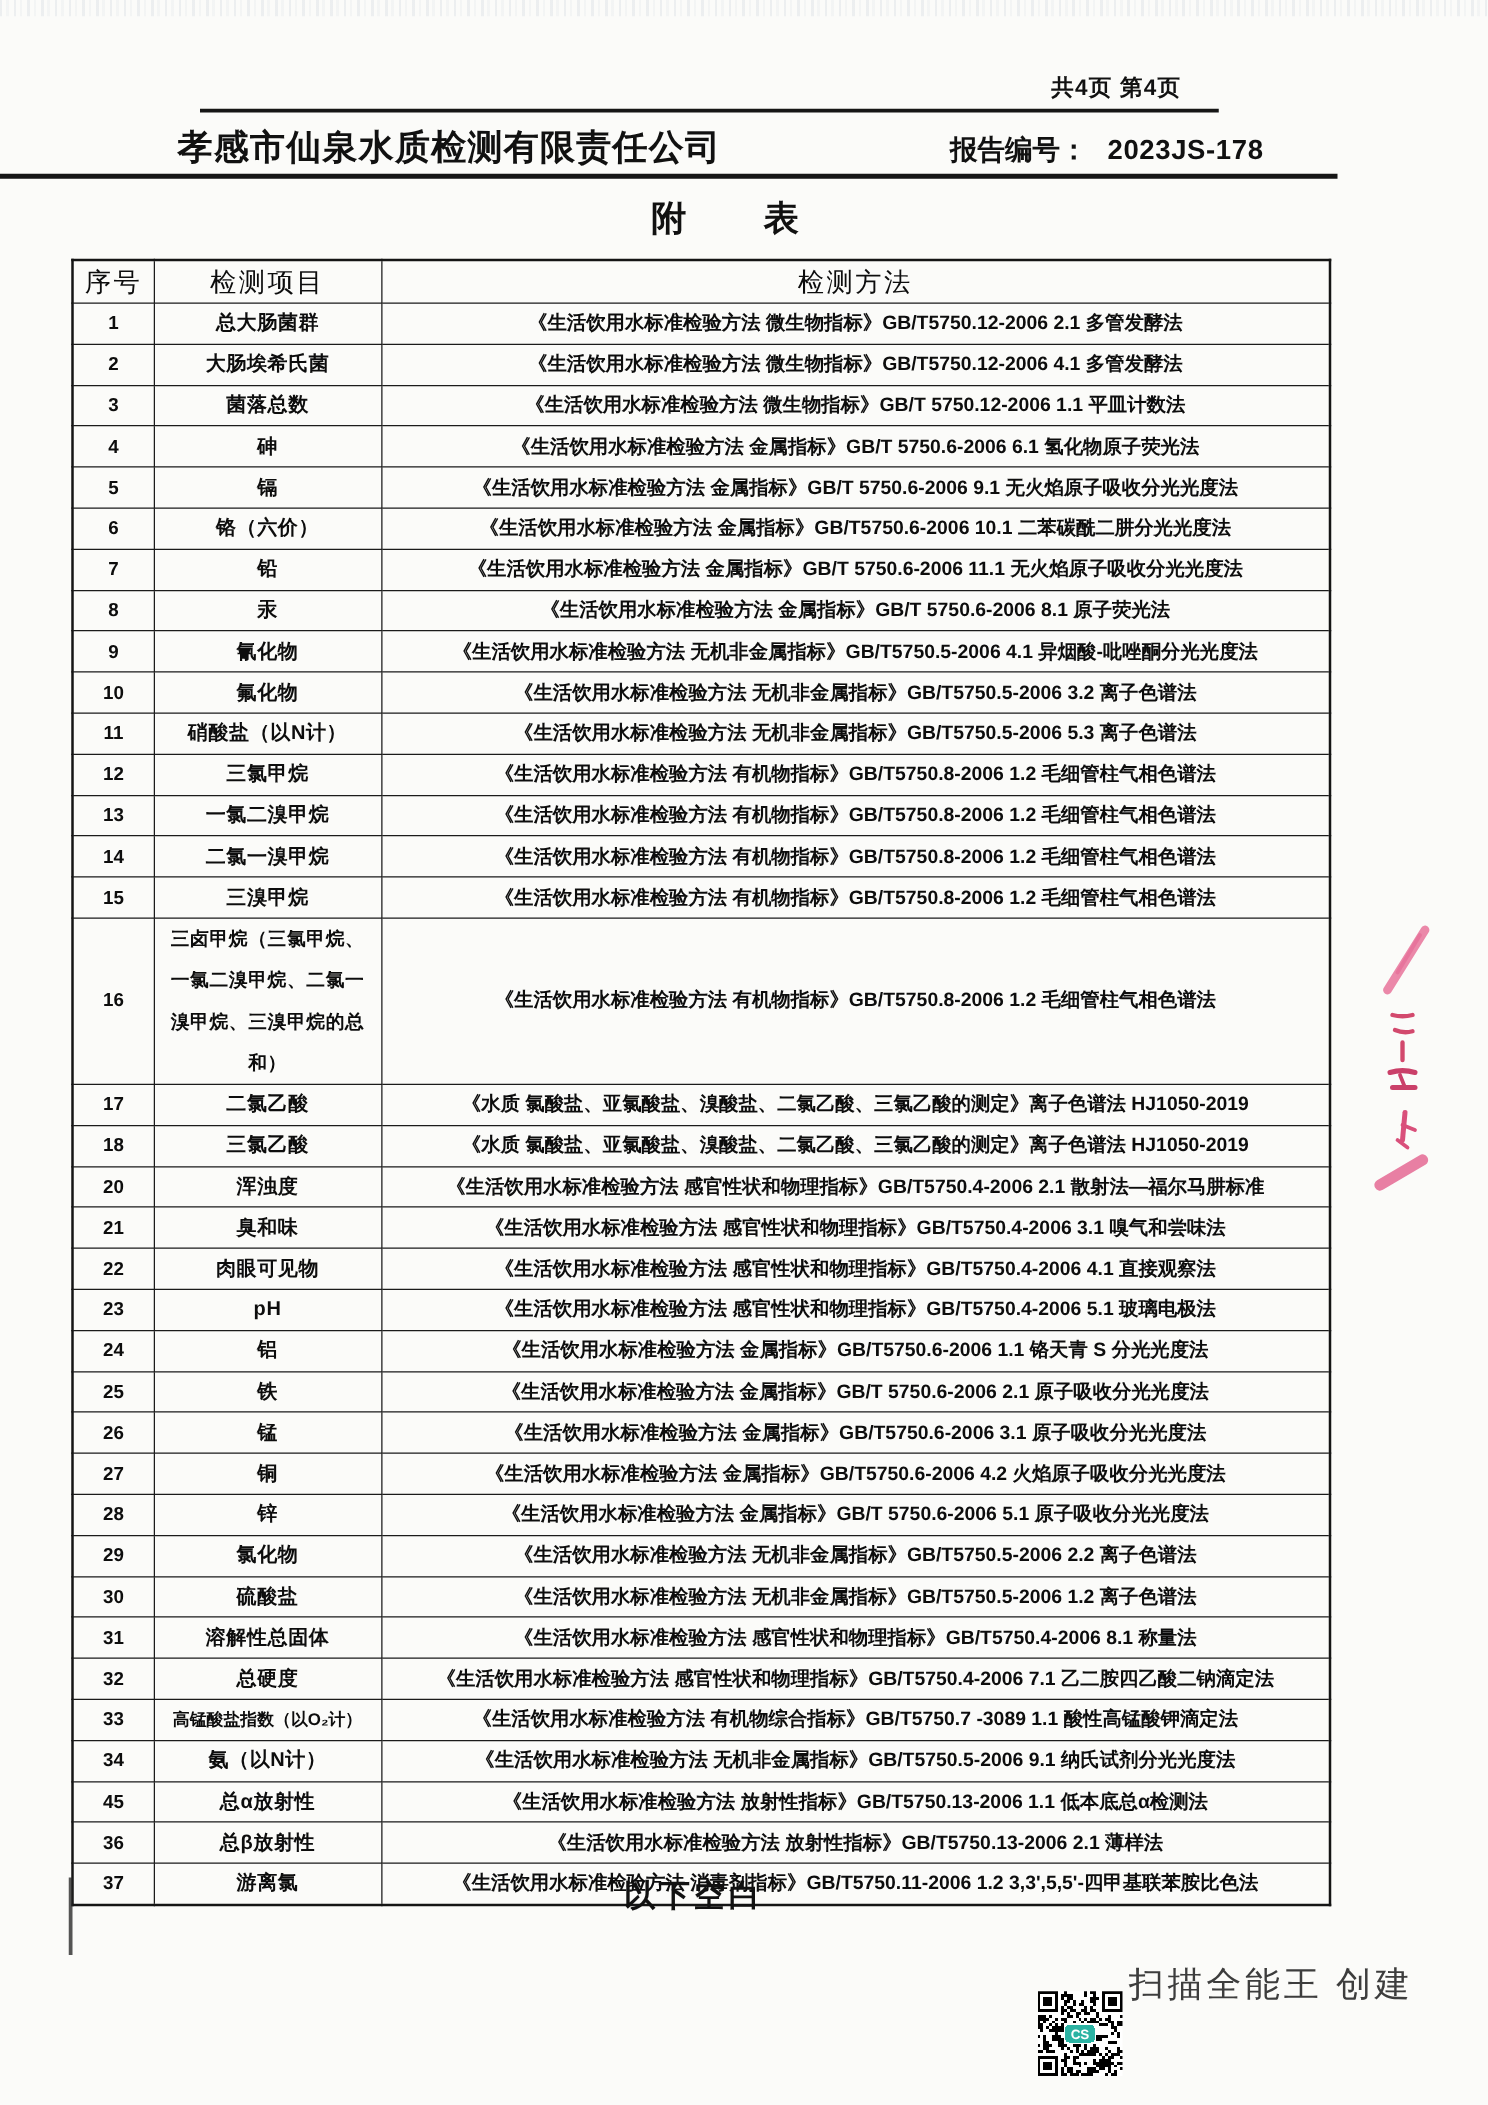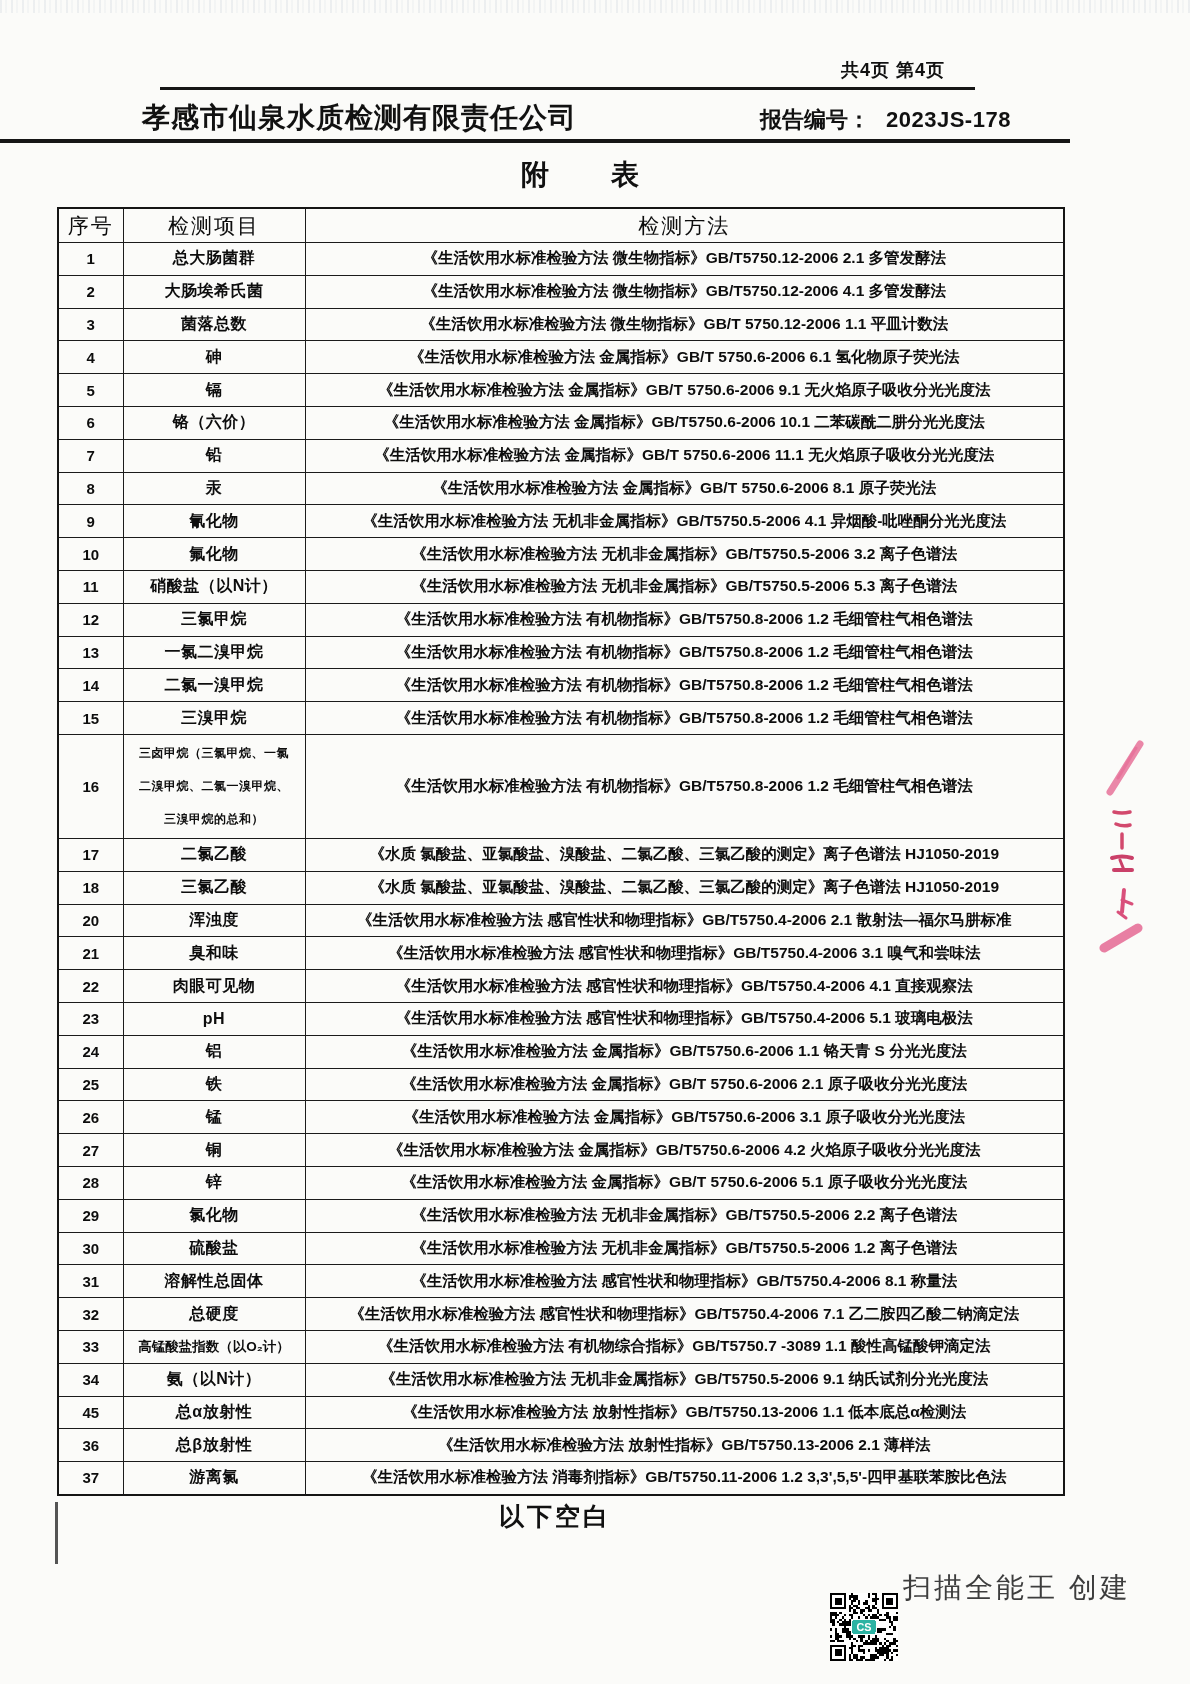--- a/index.html
+++ b/index.html
@@ -46,21 +46,21 @@
     border:1.6px solid #1b1b1b;
     padding:0 4px;text-align:center;vertical-align:middle;
     color:#0d0d0d;overflow:hidden;
   }
   table.methods th{height:33px;font-size:21px;font-weight:normal;letter-spacing:2px;}
   table.methods td{height:31.8px;font-weight:bold;}
   td.c-no{font-size:15px;}
   td.c-item{font-size:16px;letter-spacing:.5px;}
   td.c-method{font-size:15.5px;white-space:nowrap;}
   tr.tall td{height:103px;}
-  tr.tall td.c-item{white-space:normal;line-height:33px;font-size:12px;padding:0 10px;}
+  tr.tall td.c-item{white-space:normal;line-height:33px;font-size:15px;padding:0 10px;}
   tr.small-item td.c-item{font-size:13.5px;letter-spacing:0;}
   .footer-note{
     position:absolute;left:57px;top:1500px;width:996px;
     text-align:center;font-size:25px;font-weight:bold;letter-spacing:3px;
   }
   .edge-mark{
     position:absolute;left:55px;top:1502px;width:2.5px;height:62px;
     background:#2a2a2a;opacity:.8;
   }
   .stamp{position:absolute;left:1096px;top:740px;opacity:.85;}

